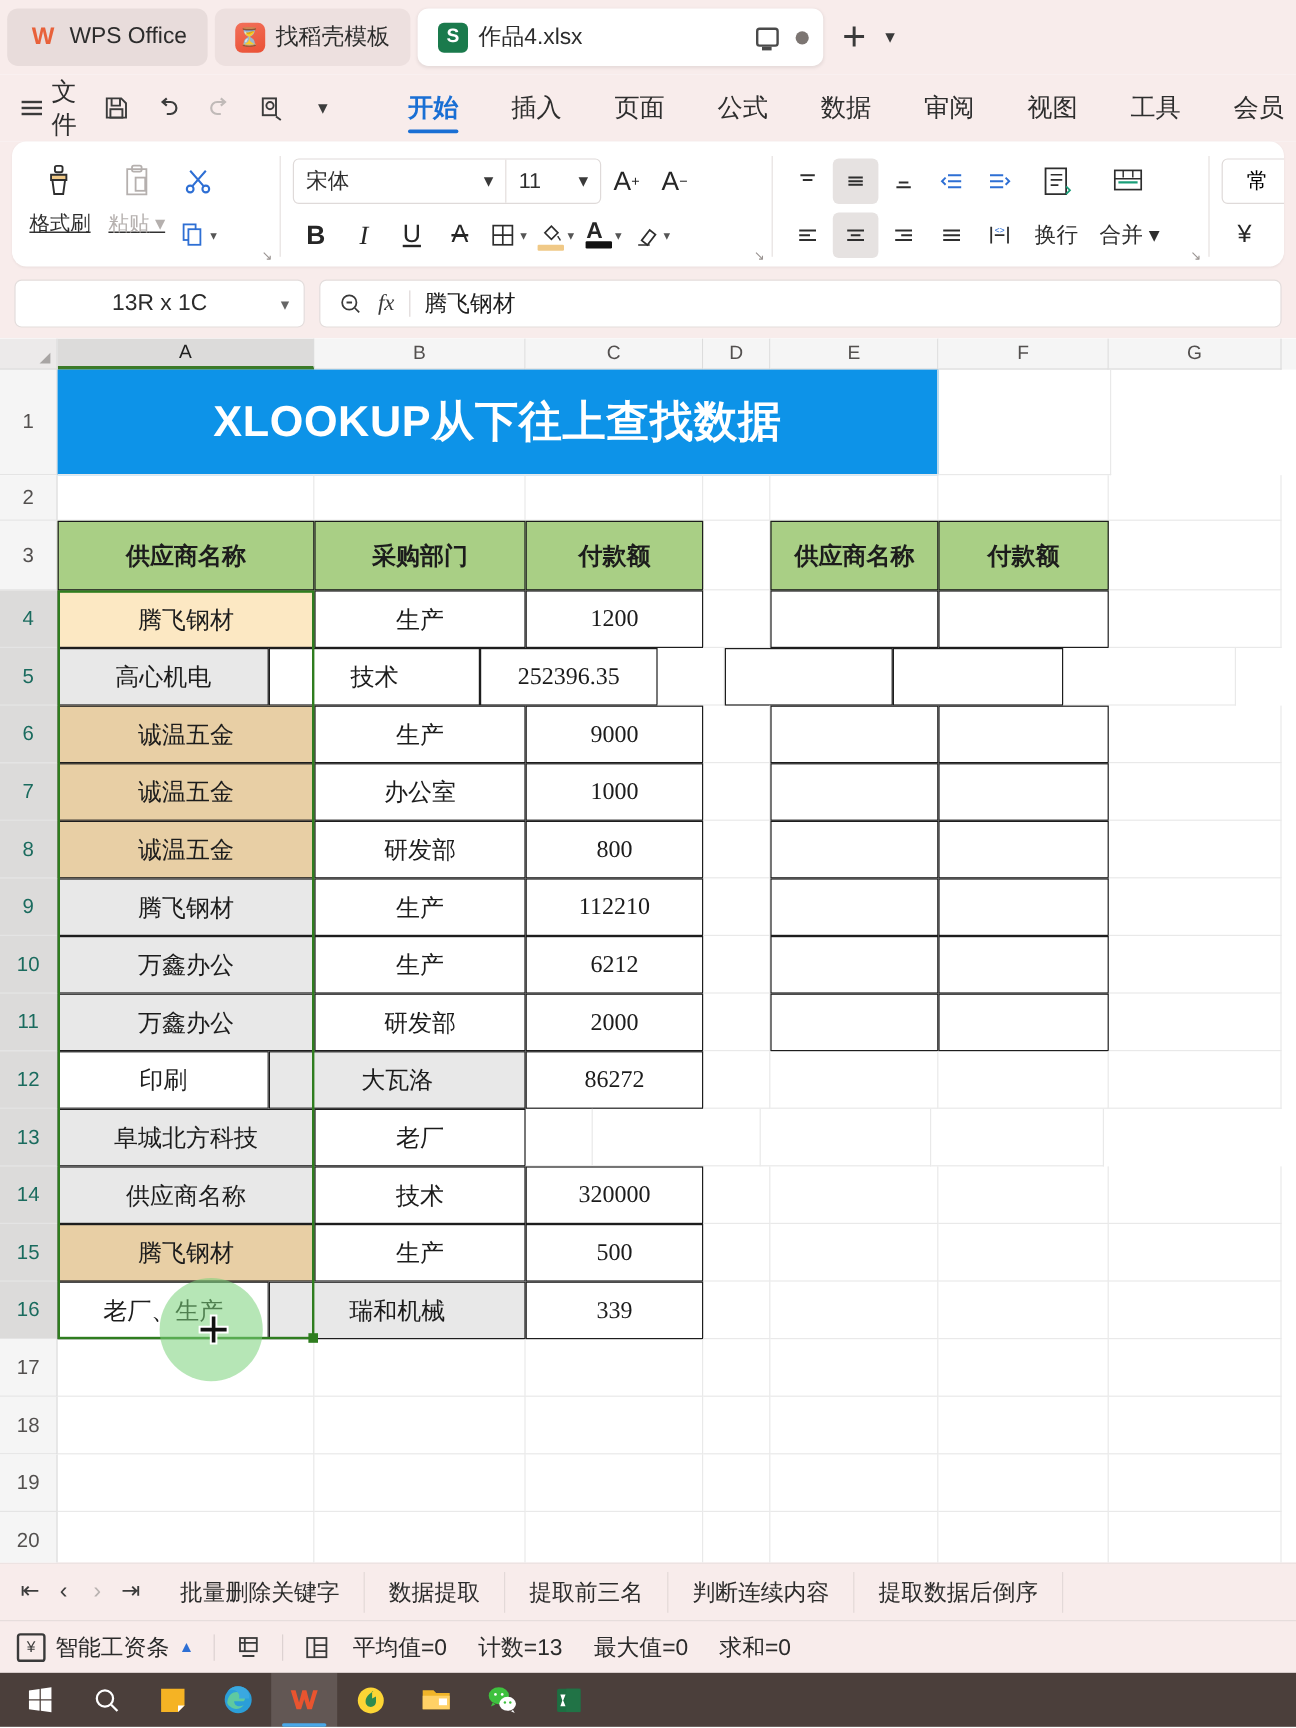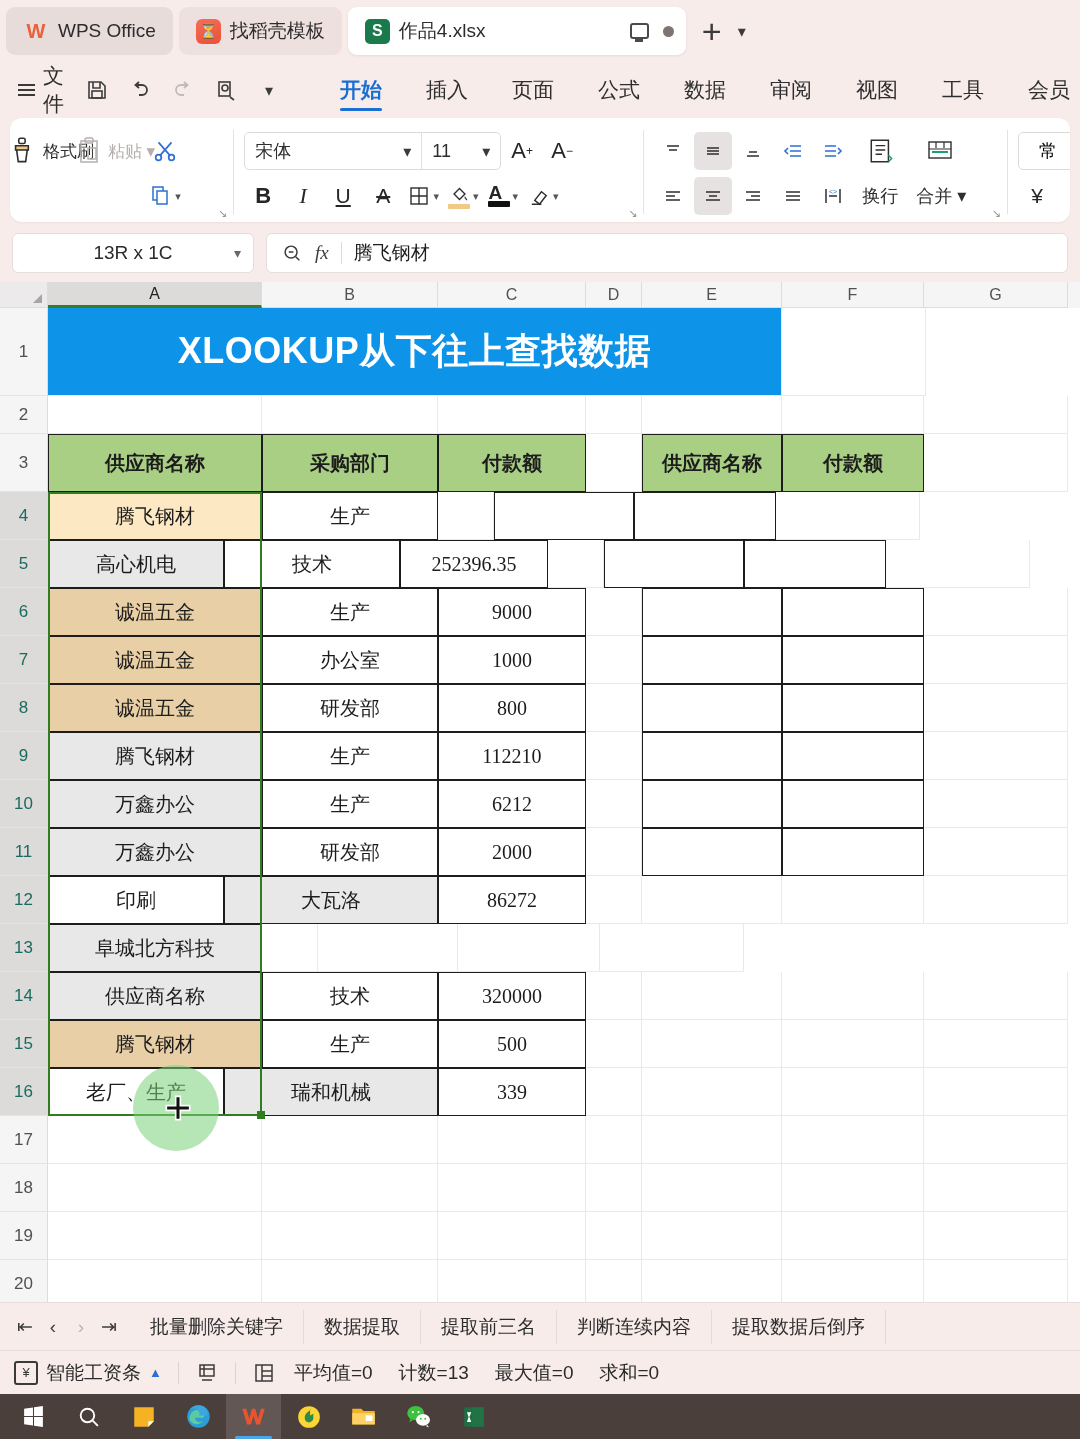--- a/index.html
+++ b/index.html
@@ -89,22 +89,22 @@
     background: #fff; border-radius: 12px; height: 104px;
     display: flex; align-items: stretch; padding: 4px 0 0 0;
     box-shadow: 0 1px 2px rgba(0,0,0,.05); overflow: hidden;
   }
   .rgroup { display: flex; align-items: flex-start; padding: 0 8px; position: relative; }
   .rsep { width: 1px; background: #e7e1e0; margin: 8px 2px; }
   .corner {
     position: absolute; right: 4px; bottom: 2px; font-size: 11px; color: #9a9492;
   }
   .bigbtn {
-    width: 64px; display: flex; flex-direction: row; align-items: center;
-    justify-content: center; gap: 3px; padding-top: 8px;
+    width: 64px; display: flex; flex-direction: column; align-items: center;
+    justify-content: center; gap: 3px; padding-top: 8px; text-decoration: underline;
   }
   .bigbtn .glyph { height: 42px; display: flex; align-items: center; justify-content: center; }
   .bigbtn .lbl { font-size: 17px; color: #2e2e2e; white-space: nowrap; }
   .bigbtn.dim .lbl, .bigbtn.dim .glyph { color: #b5b0ae; }
   .stack { display: flex; flex-direction: column; justify-content: center; padding-top: 6px; }
   .rowa { display: flex; align-items: center; gap: 2px; height: 46px; }
   .rowb { display: flex; align-items: center; gap: 2px; height: 44px; }
   .fbox {
     display: flex; align-items: center; border: 1px solid #dfdad9;
     border-radius: 5px; height: 38px; background: #fff;
@@ -637,20 +637,21 @@
           <div class="gc" style="width:56px;height:58px"></div>
           <div class="gc hdrcell" style="width:140px;height:58px">供应商名称</div>
           <div class="gc hdrcell" style="width:142px;height:58px">付款额</div>
           <div class="gc" style="width:144px;height:58px"></div>
         </div>
 
         <div id="datarows">
             <div class="grow">
               <div class="gc bx" style="width: 214px; background: rgb(252, 232, 195);">腾飞钢材</div>
               <div class="gc bx" style="width: 176px;">生产</div>
+              <div class="gc bx" style="width: 148px;">1200</div>
               <div class="gc" style="width: 56px;"></div>
               <div class="gc bx" style="width: 140px;"></div>
               <div class="gc bx" style="width: 142px;"></div>
               <div class="gc" style="width: 144px;"></div>
             </div>
             <div class="grow">
               <div class="gc bx" style="width: 176px; background: rgb(232, 232, 232);">高心机电</div>
               <div class="gc bx" style="width: 176px;">技术</div>
               <div class="gc bx" style="width: 148px;">252396.35</div>
               <div class="gc" style="width: 56px;"></div>
@@ -716,20 +717,21 @@
               <div class="gc bx" style="width: 176px;">印刷</div>
               <div class="gc bx" style="width: 214px; background: rgb(232, 232, 232);">大瓦洛</div>
               <div class="gc bx" style="width: 148px;">86272</div>
               <div class="gc" style="width: 56px;"></div>
               <div class="gc" style="width: 140px;"></div>
               <div class="gc" style="width: 142px;"></div>
               <div class="gc" style="width: 144px;"></div>
             </div>
             <div class="grow">
               <div class="gc bx" style="width: 214px; background: rgb(232, 232, 232);">阜城北方科技</div>
+              <div class="gc bx" style="width: 176px;">老厂</div>
               <div class="gc" style="width: 56px;"></div>
               <div class="gc" style="width: 140px;"></div>
               <div class="gc" style="width: 142px;"></div>
               <div class="gc" style="width: 144px;"></div>
             </div>
             <div class="grow">
               <div class="gc bx" style="width: 214px; background: rgb(232, 232, 232);">供应商名称</div>
               <div class="gc bx" style="width: 176px;">技术</div>
               <div class="gc bx" style="width: 148px;">320000</div>
               <div class="gc" style="width: 56px;"></div>

